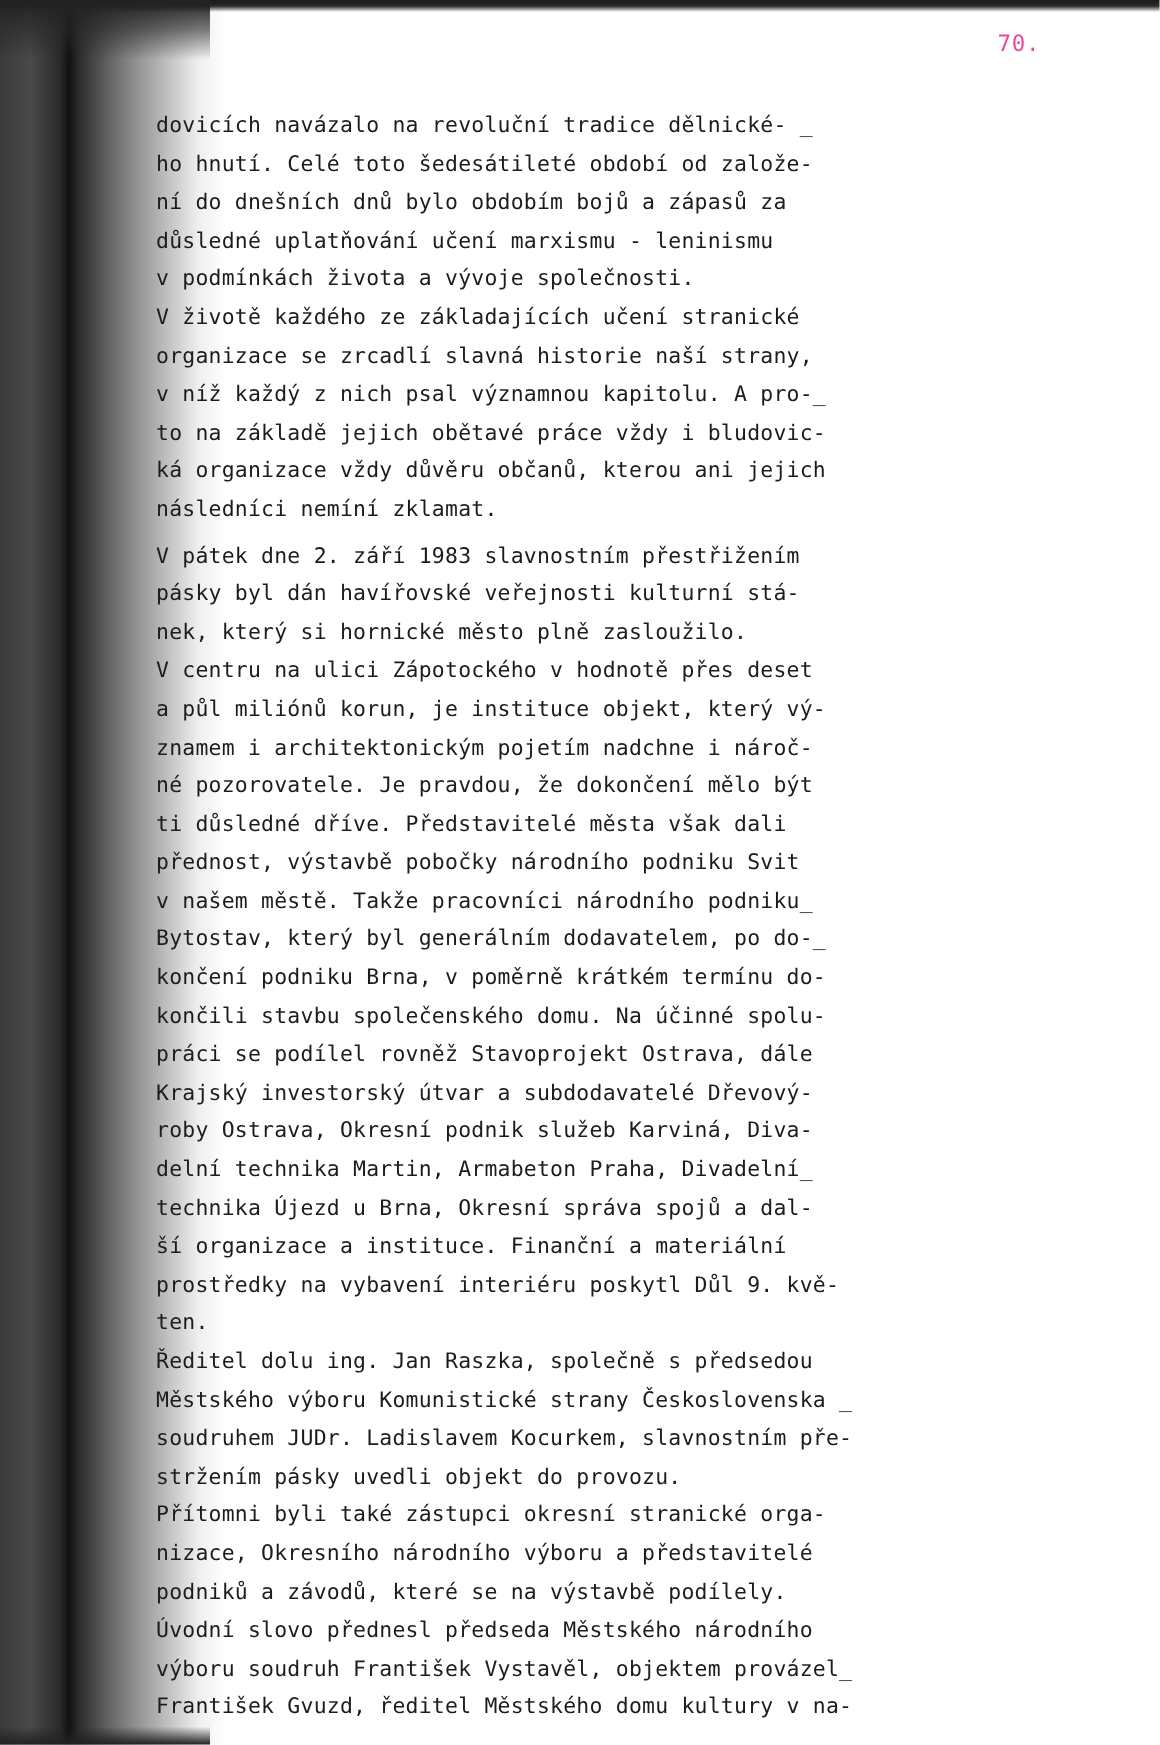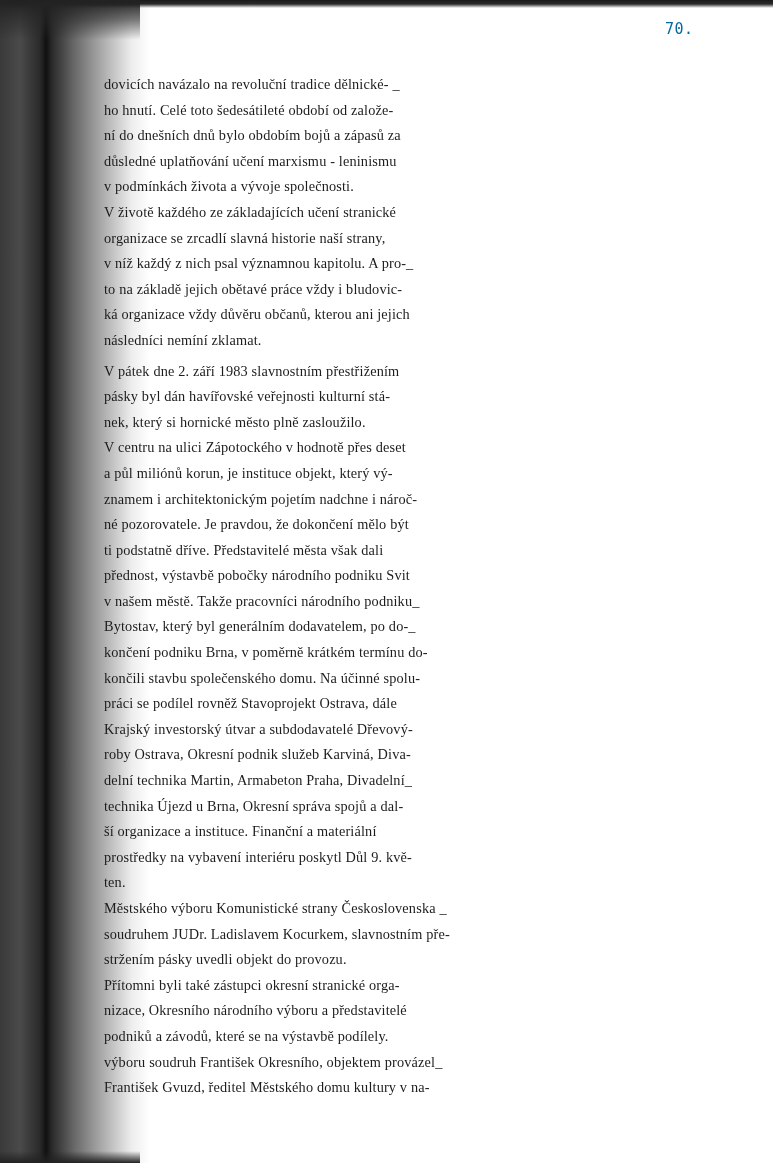--- a/index.html
+++ b/index.html
@@ -21,24 +21,24 @@
   .top-left-band {
     position: absolute; left: 0; top: 0; width: 140px; height: 40px;
     background: linear-gradient(to bottom, #222 0px, rgba(40,40,40,0.6) 20px, rgba(255,255,255,0) 40px);
   }
   .bottom-band {
     position: absolute; left: 0; bottom: 0; width: 140px; height: 12px;
     background: linear-gradient(to top, #222 0px, rgba(255,255,255,0) 12px);
   }
   .page-number {
     position: absolute; left: 665px; top: 20px;
-    font-size: 15px; color: #0369a1; letter-spacing: 0.5px;
+    font-size: 15px; color: #ec4899; letter-spacing: 0.5px;
   }
   .text-block {
-    position: absolute; left: 104px; top: 72px; width: 560px; font-family: Liberation Serif, serif;
+    position: absolute; left: 104px; top: 72px; width: 560px;
   }
   .line {
     height: 25.6px; line-height: 25.6px;
     font-size: 14.3px; color: #1c1c1c; white-space: pre;
     letter-spacing: 0.15px;
   }
   .para-gap { height: 5px; }
 </style>
 </head>
 <body>
@@ -66,36 +66,38 @@
   </div>
   <div class="para-gap"></div>
   <div>
     <div class="line">V pátek dne 2. září 1983 slavnostním přestřižením</div>
     <div class="line">pásky byl dán havířovské veřejnosti kulturní stá-</div>
     <div class="line">nek, který si hornické město plně zasloužilo.</div>
     <div class="line">V centru na ulici Zápotockého v hodnotě přes deset</div>
     <div class="line">a půl miliónů korun, je instituce objekt, který vý-</div>
     <div class="line">znamem i architektonickým pojetím nadchne i nároč-</div>
     <div class="line">né pozorovatele. Je pravdou, že dokončení mělo být</div>
-    <div class="line">ti podstatně dříve. Představitelé města však dali</div>
+    <div class="line">ti důsledné dříve. Představitelé města však dali</div>
     <div class="line">přednost, výstavbě pobočky národního podniku Svit</div>
     <div class="line">v našem městě. Takže pracovníci národního podniku_</div>
     <div class="line">Bytostav, který byl generálním dodavatelem, po do-_</div>
     <div class="line">končení podniku Brna, v poměrně krátkém termínu do-</div>
     <div class="line">končili stavbu společenského domu. Na účinné spolu-</div>
     <div class="line">práci se podílel rovněž Stavoprojekt Ostrava, dále</div>
     <div class="line">Krajský investorský útvar a subdodavatelé Dřevový-</div>
     <div class="line">roby Ostrava, Okresní podnik služeb Karviná, Diva-</div>
     <div class="line">delní technika Martin, Armabeton Praha, Divadelní_</div>
     <div class="line">technika Újezd u Brna, Okresní správa spojů a dal-</div>
     <div class="line">ší organizace a instituce. Finanční a materiální</div>
     <div class="line">prostředky na vybavení interiéru poskytl Důl 9. kvě-</div>
     <div class="line">ten.</div>
+    <div class="line">Ředitel dolu ing. Jan Raszka, společně s předsedou</div>
     <div class="line">Městského výboru Komunistické strany Československa _</div>
     <div class="line">soudruhem JUDr. Ladislavem Kocurkem, slavnostním pře-</div>
     <div class="line">stržením pásky uvedli objekt do provozu.</div>
     <div class="line">Přítomni byli také zástupci okresní stranické orga-</div>
     <div class="line">nizace, Okresního národního výboru a představitelé</div>
     <div class="line">podniků a závodů, které se na výstavbě podílely.</div>
-    <div class="line">výboru soudruh František Okresního, objektem provázel_</div>
+    <div class="line">Úvodní slovo přednesl předseda Městského národního</div>
+    <div class="line">výboru soudruh František Vystavěl, objektem provázel_</div>
     <div class="line">František Gvuzd, ředitel Městského domu kultury v na-</div>
   </div>
 </div>
 
 </body></html>

